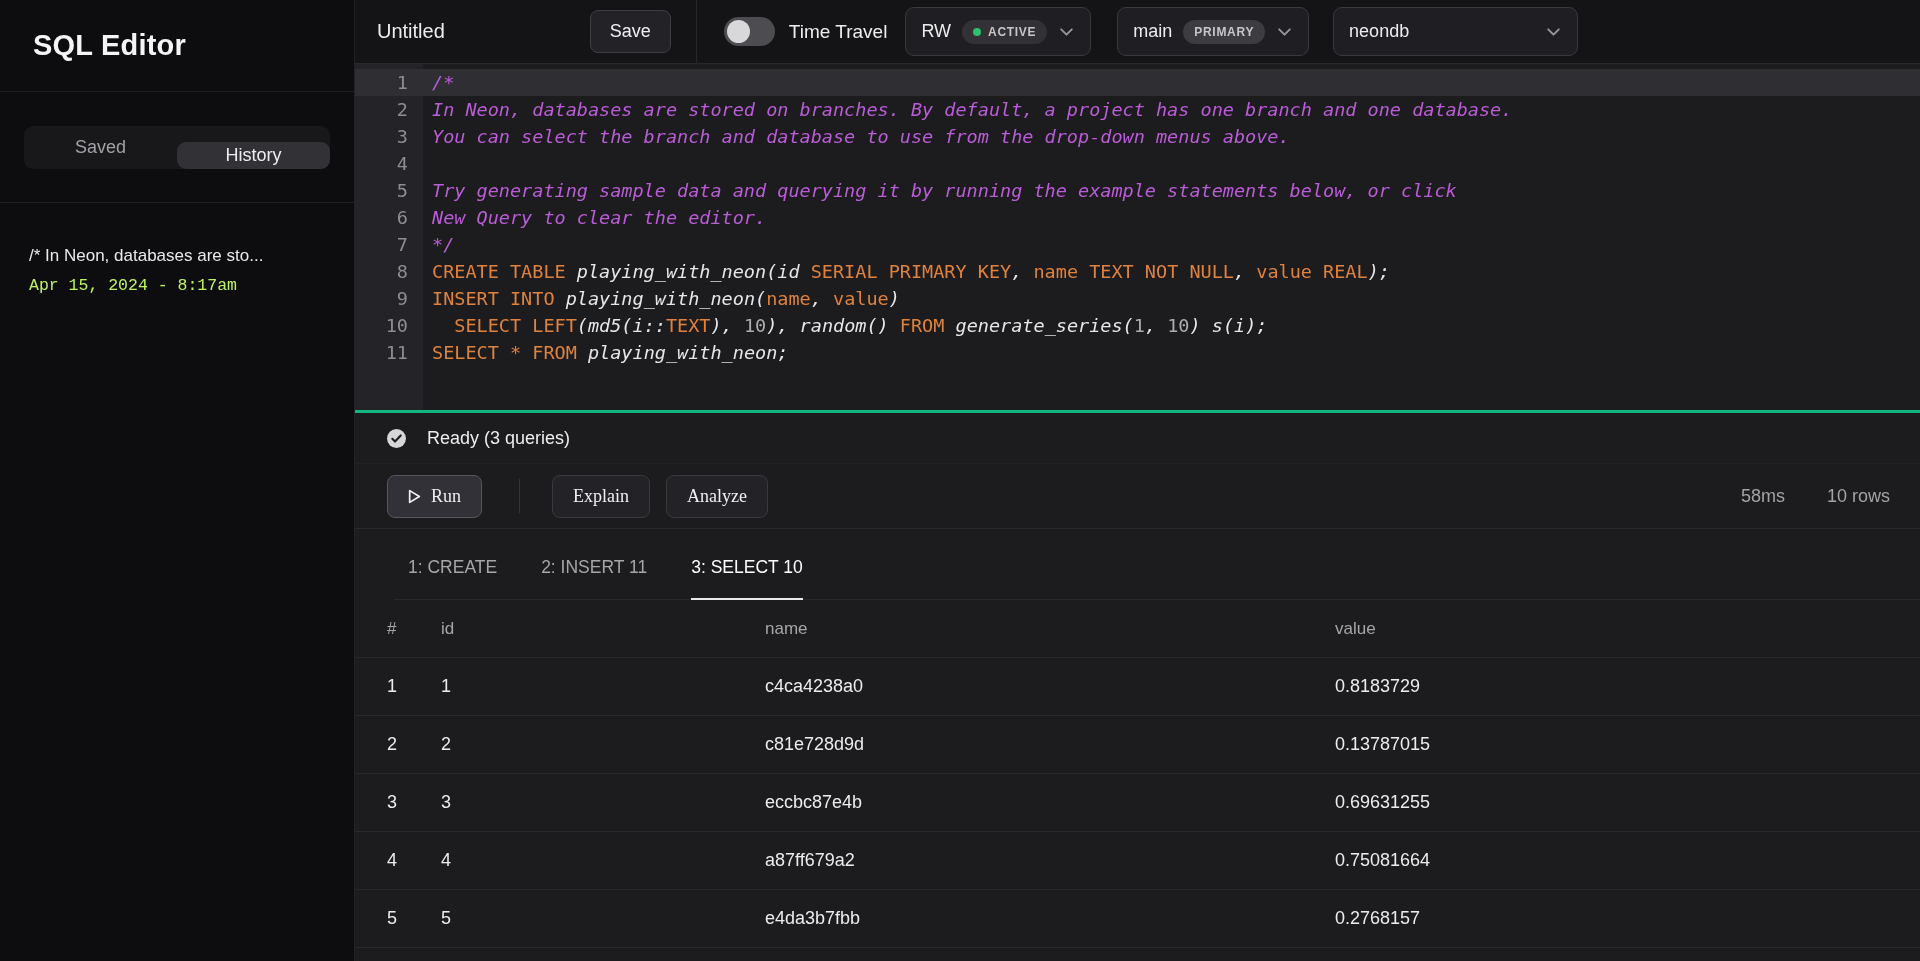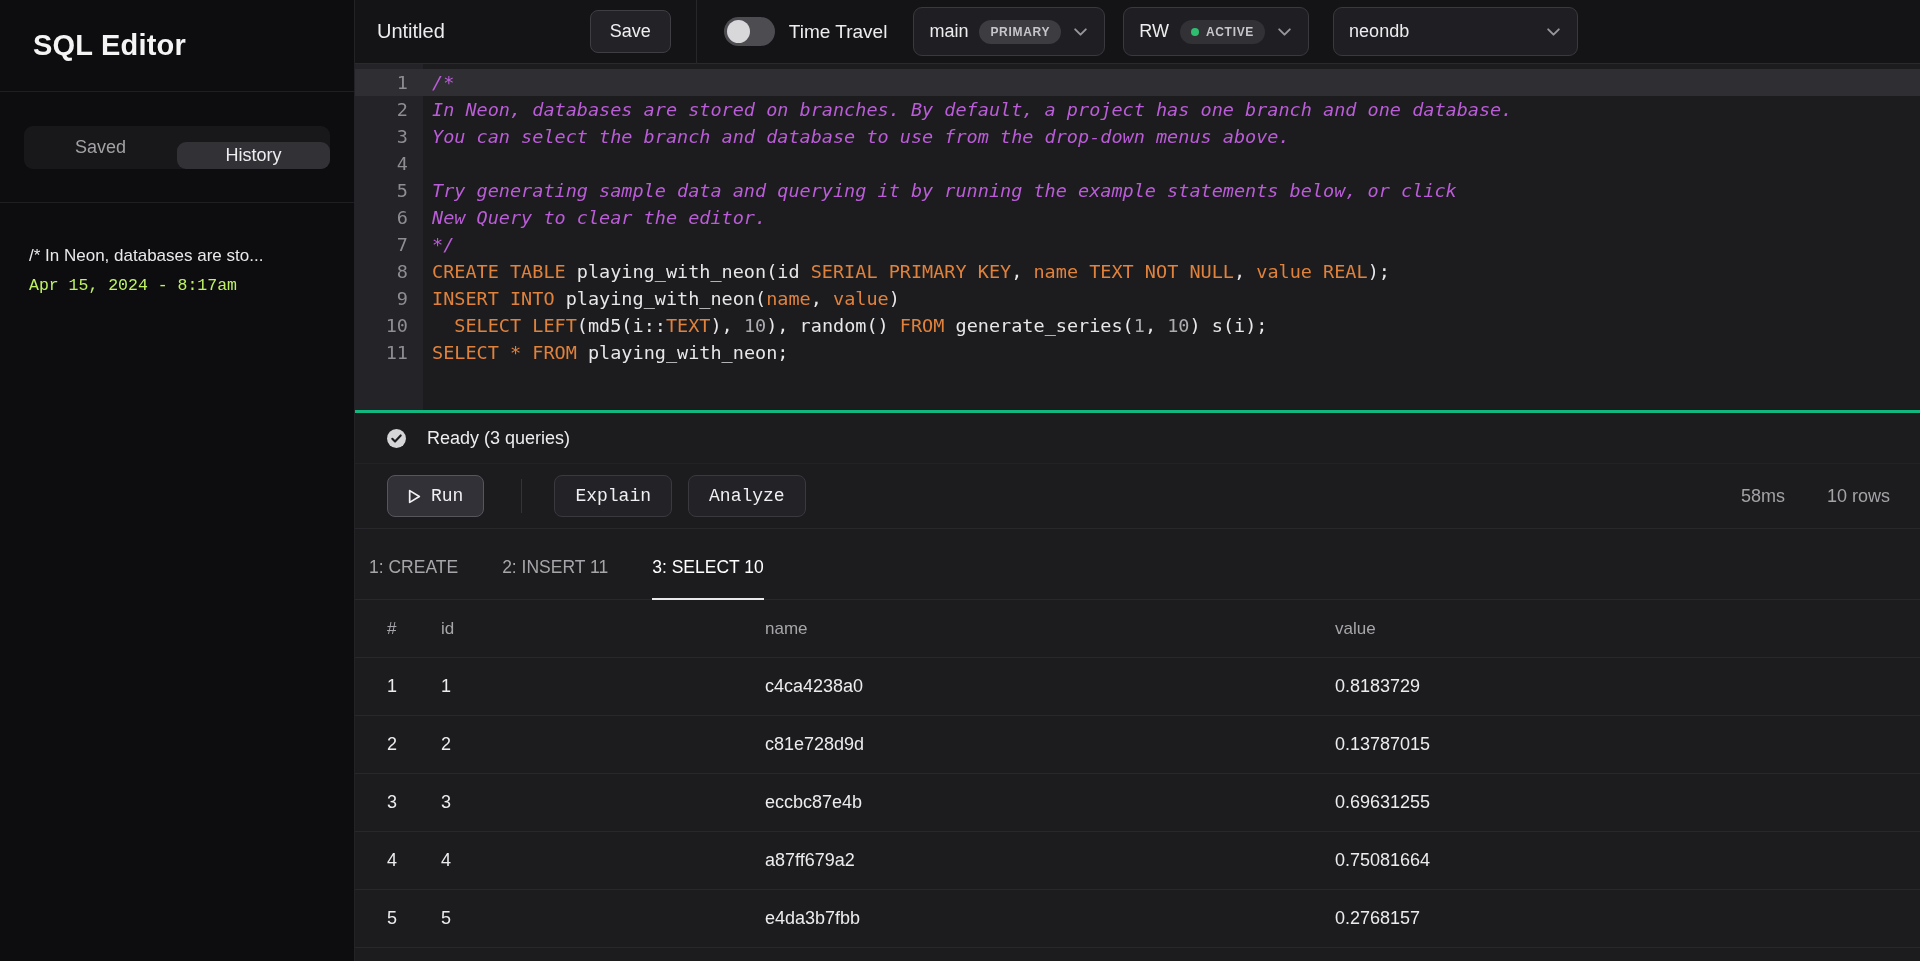--- a/index.html
+++ b/index.html
@@ -52,43 +52,43 @@
   
   .editor { position:relative; height:346px; flex-shrink:0; background:#1c1c1f; padding-top:5px; overflow:hidden; }
   .gutter-bg { position:absolute; left:0; top:0; width:68px; height:100%; background:#232328; }
   .code-line { position:relative; display:flex; height:27px; line-height:27px;
                font-family:"DejaVu Sans Mono", monospace; font-size:18.5px; }
   .code-line.active { background:#2e2e33; }
   .line-num { width:68px; flex-shrink:0; text-align:right; padding-right:15px; color:#8e8e92; }
   .line-code { padding-left:9px; white-space:pre; }
   .tok-comment { color:#bb5cd8; font-style:italic; }
   .tok-keyword { color:#e0823c; }
-  .tok-plain { color:#e7e7e9; }
+  .tok-plain { color:#e7e7e9;font-style:italic; }
   .tok-num { color:#adadb1; }
 
   .green-divider { height:3px; background:#12b77f; flex-shrink:0; }
 
   
   .status-row { height:50px; flex-shrink:0; display:flex; align-items:center; gap:20px;
                 padding-left:31px; font-size:18px; color:#ededef; }
 
   
   .action-row { height:66px; flex-shrink:0; display:flex; align-items:center;
                 padding:0 30px 0 32px; border-top:1px solid #222226; border-bottom:1px solid #28282c; }
-  .btn { font-family:Liberation Mono, monospace; font-size:18px; color:#f0f0f2; border-radius:8px;
+  .btn { font-family:Liberation Serif, serif; font-size:18px; color:#f0f0f2; border-radius:8px;
          padding:10px 20px; cursor:pointer; }
   .run-btn { display:flex; align-items:center; gap:10px; background:#313137; border:1px solid #56565c; }
   .plain-btn { background:#232327; border:1px solid #39393e; }
   .analyze { margin-left:16px; }
   .divider-v { width:1px; height:34px; background:#333338; margin:0 32px 0 37px; }
   .metrics { margin-left:auto; display:flex; gap:42px; color:#a3a3a7; font-size:18px; }
 
   
   .result-tabs { height:71px; flex-shrink:0; display:flex; align-items:flex-end; gap:44px;
-                 padding-left:14px; border-bottom:1px solid #28282c; }
+                 padding-left:14px; border-bottom:1px solid #28282c;margin-left:39px; }
   .rtab { padding-bottom:20px; font-size:17.5px; color:#a6a6aa; border-bottom:2px solid transparent;
           margin-bottom:-1px; cursor:pointer; }
   .rtab.active { color:#ffffff; border-bottom-color:#e9e9eb; }
 
   
   .results-table { flex:1; overflow:hidden; }
   .trow { display:grid; grid-template-columns:54px 324px 570px 1fr; padding-left:32px; height:58px;
           align-items:center; border-bottom:1px solid #28282c; font-size:18px; color:#ececee; }
   .trow.head { color:#a6a6aa; font-size:17px; }
 </style>
@@ -116,36 +116,36 @@
 
     <header class="topbar">
       <span class="query-title">Untitled</span>
       <button class="save-btn">Save</button>
       <div class="topbar-divider"></div>
       <div class="toggle">
         <div class="toggle-knob"></div>
       </div>
       <span class="toggle-label">Time Travel</span>
 
-      <div class="dd">
-        <span class="dd-name">main</span>
-        <span class="pill">PRIMARY</span>
-        <span class="chev">
-          <svg width="17" height="17" viewBox="0 0 16 16">
-              <path d="M3 6l5 5 5-5" fill="none" stroke="#97979b" stroke-width="1.8" stroke-linecap="round" stroke-linejoin="round"></path>
-            </svg>
-        </span>
-      </div>
-
       <div class="dd rw">
         <span class="dd-name">RW</span>
         <span class="pill active-pill">
           <span class="dot"></span>
           <span>ACTIVE</span>
         </span>
+        <span class="chev">
+          <svg width="17" height="17" viewBox="0 0 16 16">
+              <path d="M3 6l5 5 5-5" fill="none" stroke="#97979b" stroke-width="1.8" stroke-linecap="round" stroke-linejoin="round"></path>
+            </svg>
+        </span>
+      </div>
+
+      <div class="dd">
+        <span class="dd-name">main</span>
+        <span class="pill">PRIMARY</span>
         <span class="chev">
           <svg width="17" height="17" viewBox="0 0 16 16">
               <path d="M3 6l5 5 5-5" fill="none" stroke="#97979b" stroke-width="1.8" stroke-linecap="round" stroke-linejoin="round"></path>
             </svg>
         </span>
       </div>
 
       <div class="dd db">
         <span class="dd-name">neondb</span>
         <span class="chev">

